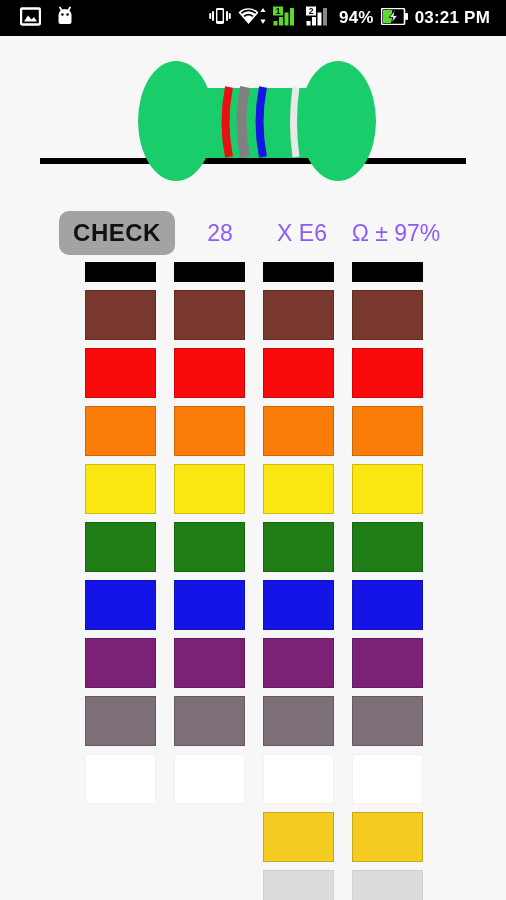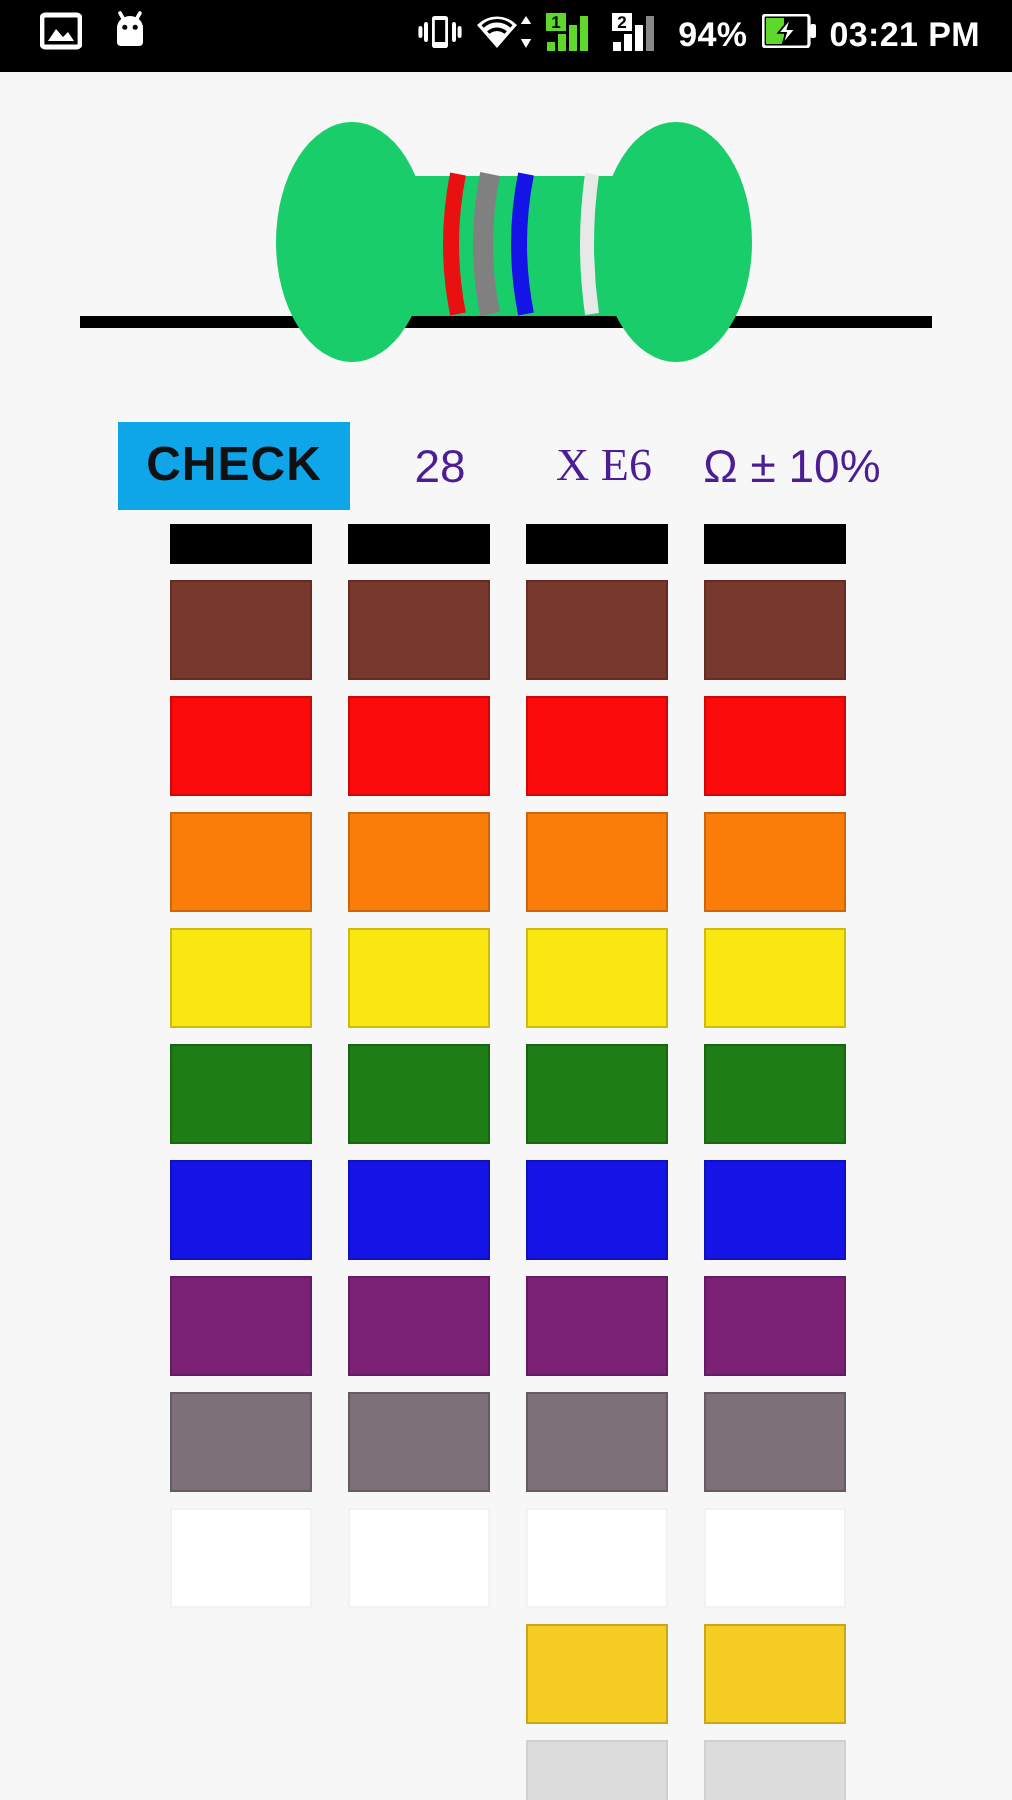--- a/index.html
+++ b/index.html
@@ -37,35 +37,36 @@
 
   
   #label-row {
     position:absolute; top:206px; left:0;
     width:506px; height:54px;
     display:flex; align-items:center;
   }
   #check-button {
     margin-left:59px;
     width:116px; height:44px;
-    background:#0ea5e9;
+    background:#a3a3a3;
     display:flex; align-items:center; justify-content:center;
     font-size:24px; font-weight:bold; color:#111;
     letter-spacing:.5px;
     cursor:pointer;
+    border-radius:10px;
   }
   .col-label {
     height:44px;
     display:flex; align-items:center; justify-content:center;
-    font-size:23px; color:#4c1d95;
+    font-size:23px; color:#8b5cf6;
     white-space:nowrap;
     text-align:right;
   }
   #lbl-digits { width:72px; margin-left:9px; }
-  #lbl-mult   { width:72px; margin-left:10px;font-family:Liberation Serif, serif; }
+  #lbl-mult   { width:72px; margin-left:10px; }
   #lbl-tol    { width:116px; margin-left:0px; }
 
   
   #swatch-grid {
     position:absolute; top:262px; left:0;
     width:506px; height:638px;
   }
   .swatch-col { position:absolute; top:0; width:71px; }
   #col-0 { left:85px; }
   #col-1 { left:174px; }
@@ -182,21 +183,21 @@
       <path d="M263 51 Q256 86 263 121" stroke="#1414E6" stroke-width="8" fill="none"></path>
       <path d="M296 51 Q291 86 296 121" stroke="#E8E8E8" stroke-width="7" fill="none"></path>
     </g>
   </svg>
 </div>
 
 <div id="label-row">
   <div id="check-button">CHECK</div>
   <div id="lbl-digits" class="col-label">28</div>
   <div id="lbl-mult" class="col-label">X E6</div>
-  <div id="lbl-tol" class="col-label">Ω ± 10%</div>
+  <div id="lbl-tol" class="col-label">Ω ± 97%</div>
 </div>
 
 <div id="swatch-grid">
   <div class="swatch-col" id="col-0">
       <div class="swatch short" style="background: rgb(0, 0, 0);"></div>
       <div class="swatch" style="background: rgb(120, 56, 46);"></div>
       <div class="swatch" style="background: rgb(250, 10, 10);"></div>
       <div class="swatch" style="background: rgb(250, 125, 10);"></div>
       <div class="swatch" style="background: rgb(250, 230, 16);"></div>
       <div class="swatch" style="background: rgb(30, 125, 20);"></div>

